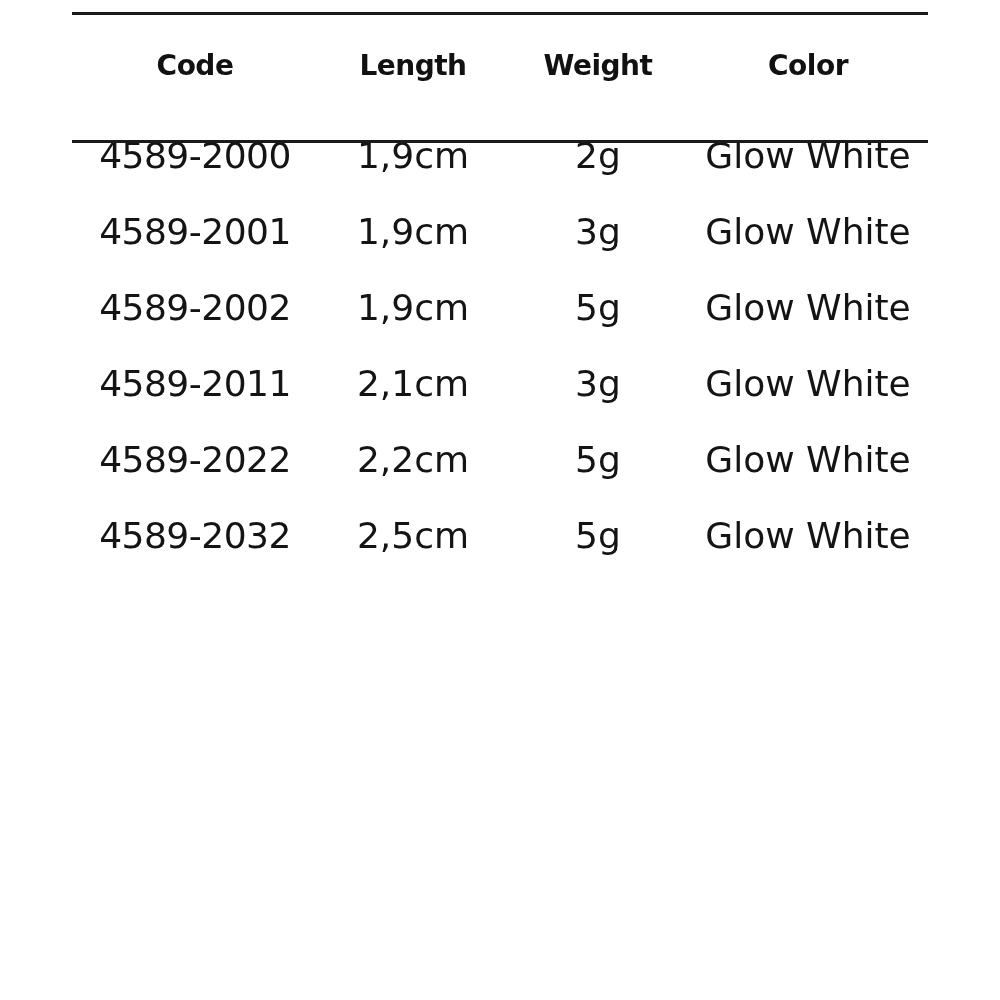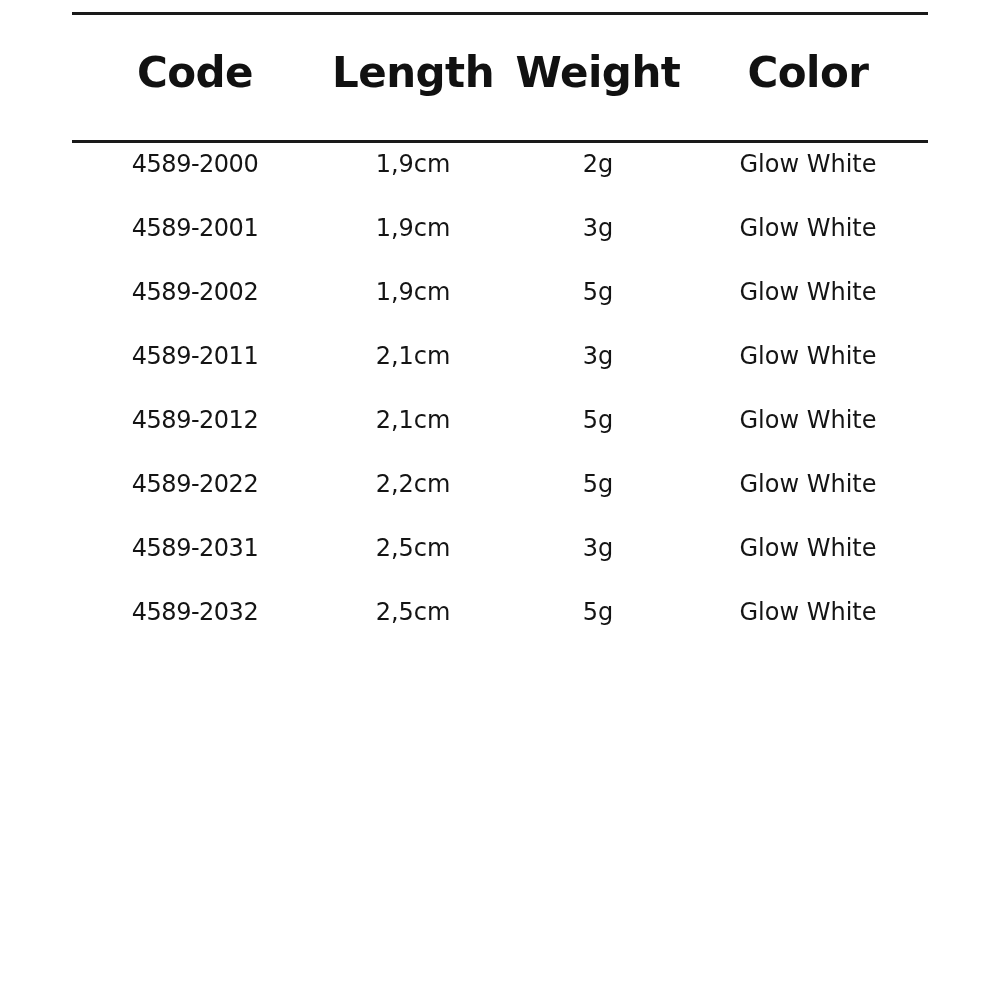--- a/index.html
+++ b/index.html
@@ -46,30 +46,30 @@
     border-collapse: collapse;
     table-layout: fixed;
   }
   table.spec col.c-code   { width: 246px; }
   table.spec col.c-length { width: 190px; }
   table.spec col.c-weight { width: 180px; }
   table.spec col.c-color  { width: 240px; }
 
   table.spec thead th {
     font-weight: 700;
-    font-size: 42px;
+    font-size: 28px;
     line-height: 1;
     letter-spacing: -0.5px;
     padding: 22px 0 38px 0;
     text-align: center;
     color: #111111;
     font-family: "DejaVu Sans", sans-serif;
   }
   table.spec tbody td {
-    font-size: 24px;
+    font-size: 36px;
     line-height: 1;
     padding: 20px 0 20px 0;
     text-align: center;
     color: #141414;
     font-weight: 400;
     font-family: "DejaVu Sans", sans-serif;
     white-space: nowrap;
   }
   table.spec tbody td.code {
     letter-spacing: -0.5px;
@@ -116,35 +116,23 @@
         <td>5g</td>
         <td>Glow White</td>
       </tr>
       <tr>
         <td class="code">4589-2011</td>
         <td>2,1cm</td>
         <td>3g</td>
         <td>Glow White</td>
       </tr>
       <tr>
-        <td class="code">4589-2012</td>
-        <td>2,1cm</td>
-        <td>5g</td>
-        <td>Glow White</td>
-      </tr>
-      <tr>
         <td class="code">4589-2022</td>
         <td>2,2cm</td>
         <td>5g</td>
-        <td>Glow White</td>
-      </tr>
-      <tr>
-        <td class="code">4589-2031</td>
-        <td>2,5cm</td>
-        <td>3g</td>
         <td>Glow White</td>
       </tr>
       <tr>
         <td class="code">4589-2032</td>
         <td>2,5cm</td>
         <td>5g</td>
         <td>Glow White</td>
       </tr>
     </tbody>
   </table>

